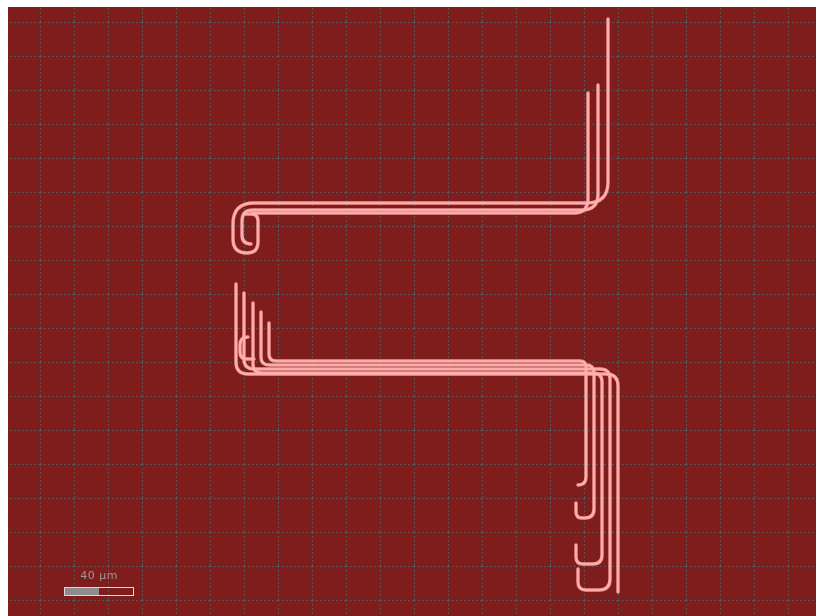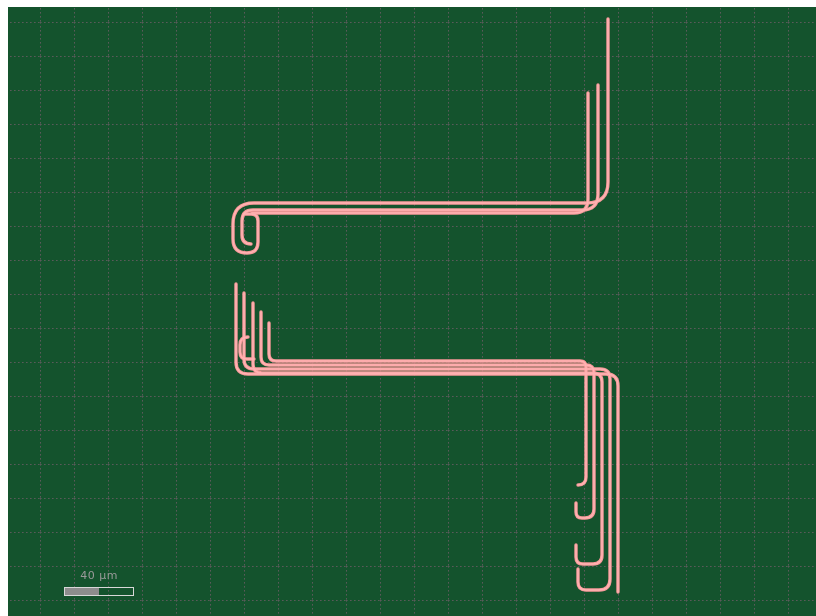--- a/index.html
+++ b/index.html
@@ -89,21 +89,21 @@
     width: 50%;
     height: 100%;
     background: #8d8d8d;
   }
 </style>
 </head>
 <body>
 
 <div id="app" style="background: rgb(255, 255, 255);">
 
-  <div id="canvas" style="background: #14532d;">
+  <div id="canvas" style="background: #7f1d1d;">
 
     <svg id="grid" viewBox="0 0 808 609" preserveAspectRatio="none" xmlns="http://www.w3.org/2000/svg">
       <defs>
         <pattern id="dotgrid" x="32" y="15" width="34" height="34" patternUnits="userSpaceOnUse">
           <line x1="0" y1="0.5" x2="34" y2="0.5" stroke="#5a5a5a" stroke-width="1" stroke-dasharray="1.6 2.4"></line>
           <line x1="0.5" y1="0" x2="0.5" y2="34" stroke="#5a5a5a" stroke-width="1" stroke-dasharray="1.6 2.4"></line>
         </pattern>
       </defs>
       <rect x="0" y="0" width="808" height="609" fill="url(#dotgrid)"></rect>
     </svg>

